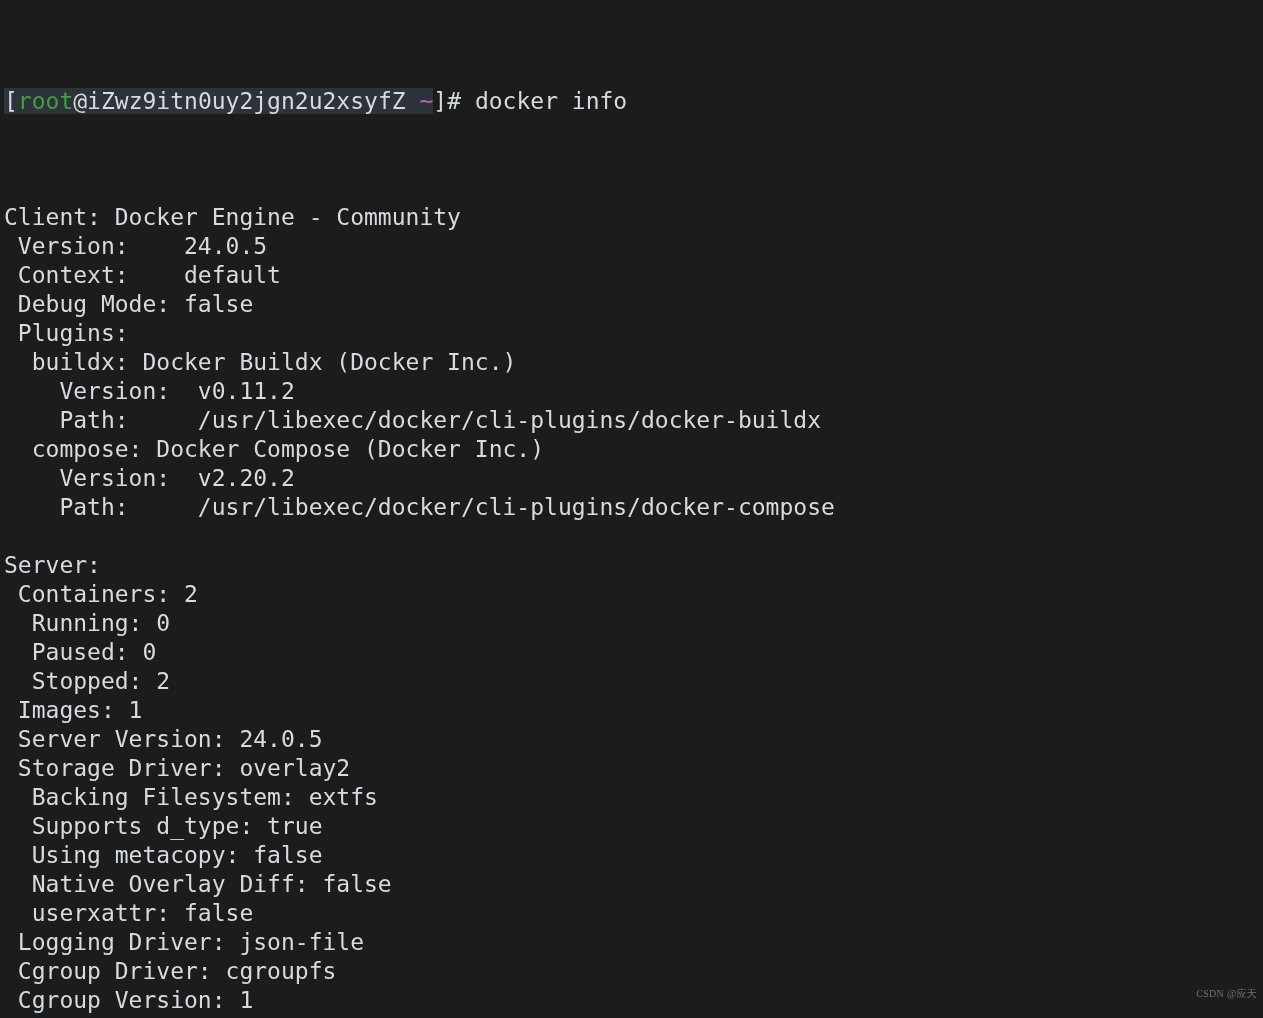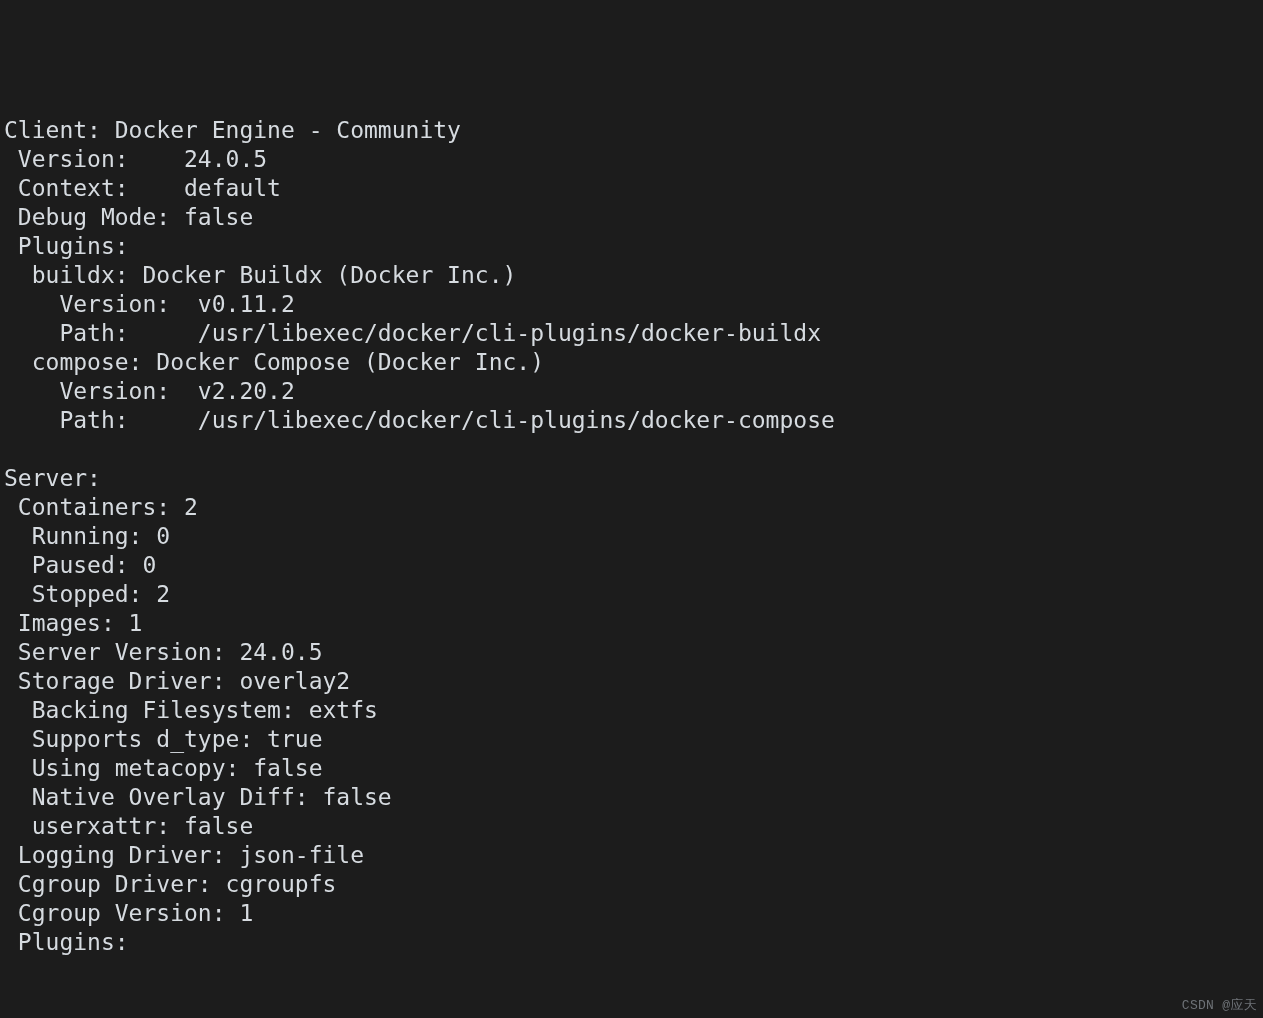--- a/index.html
+++ b/index.html
@@ -42,37 +42,38 @@
   }
   .user {
     color: #3ea13e;
   }
   .tilde {
     color: #b06ab8;
   }
   .watermark {
     position: absolute;
     right: 6px;
-    bottom: 4px;
-    font-family: Liberation Mono, monospace;
-    font-size: 13px;
+    bottom: 16px;
+    font-family: Liberation Serif, serif;
+    font-size: 10px;
     line-height: 16px;
     color: #6e7277;
     letter-spacing: 0.3px;
     white-space: pre;
     user-select: none;
   }
 </style>
 </head>
 <body>
 
 <div id="terminal">
 
   <div id="screen">
 
+    <div class="line"><span class="prompt-hl"><span>[</span><span class="user">root</span><span>@</span><span>iZwz9itn0uy2jgn2u2xsyfZ</span><span> </span><span class="tilde">~</span></span><span>]</span><span>#</span><span> docker info</span></div>
 
     <div id="output-body"><div class="line">Client: Docker Engine - Community</div><div class="line"> Version:    24.0.5</div><div class="line"> Context:    default</div><div class="line"> Debug Mode: false</div><div class="line"> Plugins:</div><div class="line">  buildx: Docker Buildx (Docker Inc.)</div><div class="line">    Version:  v0.11.2</div><div class="line">    Path:     /usr/libexec/docker/cli-plugins/docker-buildx</div><div class="line">  compose: Docker Compose (Docker Inc.)</div><div class="line">    Version:  v2.20.2</div><div class="line">    Path:     /usr/libexec/docker/cli-plugins/docker-compose</div><div class="blank"> </div><div class="line">Server:</div><div class="line"> Containers: 2</div><div class="line">  Running: 0</div><div class="line">  Paused: 0</div><div class="line">  Stopped: 2</div><div class="line"> Images: 1</div><div class="line"> Server Version: 24.0.5</div><div class="line"> Storage Driver: overlay2</div><div class="line">  Backing Filesystem: extfs</div><div class="line">  Supports d_type: true</div><div class="line">  Using metacopy: false</div><div class="line">  Native Overlay Diff: false</div><div class="line">  userxattr: false</div><div class="line"> Logging Driver: json-file</div><div class="line"> Cgroup Driver: cgroupfs</div><div class="line"> Cgroup Version: 1</div><div class="line"> Plugins:</div></div>
 
   </div>
 
   <div class="watermark">CSDN @应天</div>
 
 </div>
 
 </body></html>

